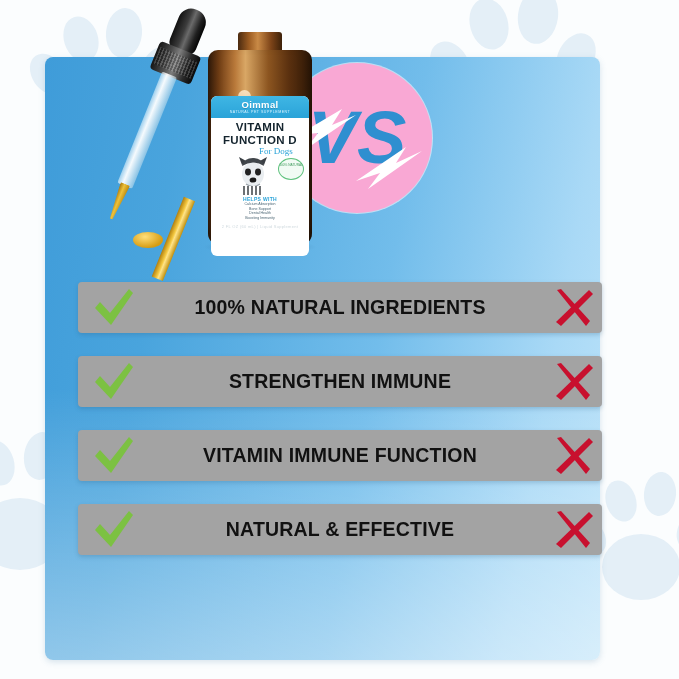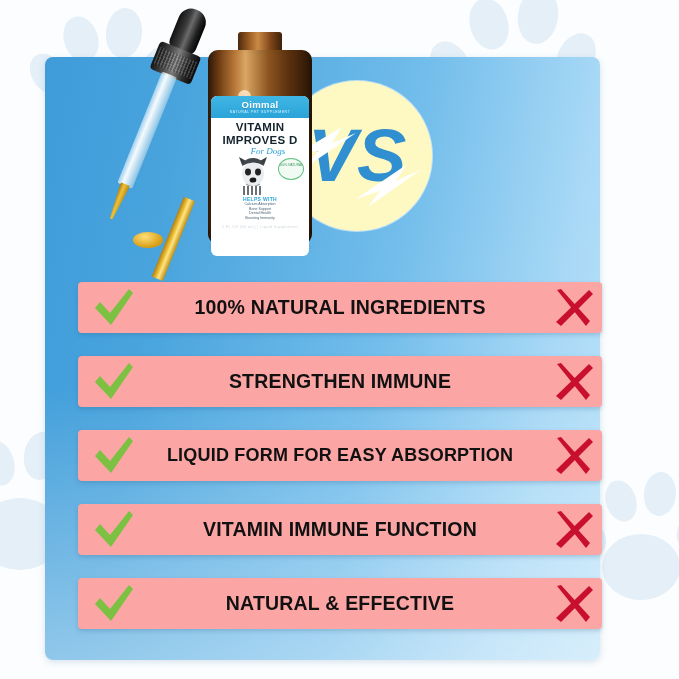--- a/index.html
+++ b/index.html
@@ -23,22 +23,22 @@
       linear-gradient(180deg, rgba(255,255,255,0) 55%, rgba(255,255,255,.40) 100%),
       linear-gradient(100deg,#3f9cd9 0%,#49a4dd 22%,#72bdeb 58%,#a9d9f6 85%,#bde3f9 100%);
     box-shadow:0 2px 6px rgba(80,130,170,.22);
   }
 
   
   #hero{position:absolute;left:45px;top:0;width:555px;height:270px;}
 
   
   #vs-badge{
-    position:absolute;left:237px;top:81px;width:150px;height:150px;
-    border-radius:50%;background:#fef9c3;
+    position:absolute;left:237px;top:63px;width:150px;height:150px;
+    border-radius:50%;background:#f9a8d4;
     box-shadow:0 0 0 1px rgba(255,255,255,.55);
   }
   #vs-badge svg{position:absolute;left:0;top:0;}
 
   
   #product{position:absolute;left:150px;top:18px;width:130px;height:232px;}
   #prod-neck{
     position:absolute;left:43px;top:14px;width:44px;height:26px;border-radius:3px 3px 0 0;
     background:linear-gradient(90deg,#4a2a10,#9c5c22 25%,#c98a46 45%,#7d4418 75%,#3c2109);
   }
@@ -66,22 +66,22 @@
   }
   #brand-sub{
     position:absolute;left:0;top:14px;width:100%;text-align:center;
     font-size:3.6px;color:#d8f2ff;letter-spacing:.5px;
   }
   #label-title{
     position:absolute;left:0;top:25px;width:100%;text-align:center;
     font-size:11.5px;font-weight:bold;color:#14242e;line-height:12.5px;letter-spacing:.3px;
   }
   #label-for{
-    position:absolute;left:8px;top:50px;width:100%;text-align:center;
-    font-style:italic;font-size:9px;color:#2aa3d8;font-family:"Liberation Serif",serif;
+    position:absolute;left:16px;top:50px;width:100%;text-align:center;
+    font-size:9px;color:#2aa3d8;font-family:"Liberation Serif",serif;
   }
   #dog{
     position:absolute;left:22px;top:61px;width:40px;height:38px;
   }
   #seal{
     position:absolute;right:5px;top:62px;width:24px;height:20px;border-radius:50%;
     border:1.1px solid #5fc27e;background:#f1fbf4;
   }
   #seal span{
     position:absolute;left:0;top:4px;width:100%;text-align:center;
@@ -168,21 +168,21 @@
   #oth-text{
     position:absolute;left:0;top:112px;width:66px;text-align:center;
     font-size:13px;font-weight:bold;color:#ffffff;letter-spacing:.6px;
     text-shadow:0 1px 2px rgba(0,0,0,.5);
   }
 
   
   #rows{position:absolute;left:78px;top:282px;width:524px;}
   .row{
     position:relative;height:51px;margin-bottom:23px;
-    background:#fca5a5;border-radius:4px;
+    background:#a3a3a3;border-radius:4px;
     box-shadow:0 2px 4px rgba(40,90,130,.25);
     display:flex;align-items:center;
   }
   .chk{position:absolute;left:14px;top:5px;width:44px;height:42px;}
   .xmk{position:absolute;right:8px;top:6px;width:42px;height:40px;}
   .feat{
     flex:1;text-align:center;padding:0 62px;
     font-size:19.5px;font-weight:bold;color:#111111;letter-spacing:.2px;
     white-space:nowrap;
   }
@@ -246,21 +246,21 @@
         <div id="prod-shine"></div>
       </div>
 
       <div id="prod-label">
         <div id="label-top"></div>
         <div id="brand">Oimmal</div>
         <div id="brand-sub">NATURAL PET SUPPLEMENT</div>
 
         <div id="label-title">
           <div>VITAMIN</div>
-          <div>IMPROVES D</div>
+          <div>FUNCTION D</div>
         </div>
         <div id="label-for">For Dogs</div>
 
         <svg id="dog" viewBox="0 0 40 38">
           <ellipse cx="20" cy="17" rx="11" ry="12" fill="#e9edf0"></ellipse>
           <path d="M9 8 L6 0 L15 5 Z" fill="#3a3f44"></path>
           <path d="M31 8 L34 0 L25 5 Z" fill="#3a3f44"></path>
           <path d="M9 9 q11 -7 22 0 q-2 -8 -11 -8 q-9 0 -11 8 Z" fill="#41464b"></path>
           <ellipse cx="15" cy="15" rx="3" ry="3.4" fill="#222"></ellipse>
           <ellipse cx="25" cy="15" rx="3" ry="3.4" fill="#222"></ellipse>
@@ -324,30 +324,20 @@
       <svg class="chk" viewBox="0 0 44 42">
         <path d="M3 21 L8 15 L18 26 L37 2 L41 6 L19 38 Z" fill="#7cc142"></path>
       </svg>
       <div class="feat">STRENGTHEN IMMUNE</div>
       <svg class="xmk" viewBox="0 0 42 40">
         <path d="M5 2 L9 1 L38 33 L34 38 Z" fill="#c8102e"></path>
         <path d="M37 2 L41 6 L9 38 L4 34 Z" fill="#c8102e"></path>
       </svg>
     </div>
 
-    <div class="row">
-      <svg class="chk" viewBox="0 0 44 42">
-        <path d="M3 21 L8 15 L18 26 L37 2 L41 6 L19 38 Z" fill="#7cc142"></path>
-      </svg>
-      <div class="feat small">LIQUID FORM FOR EASY ABSORPTION</div>
-      <svg class="xmk" viewBox="0 0 42 40">
-        <path d="M5 2 L9 1 L38 33 L34 38 Z" fill="#c8102e"></path>
-        <path d="M37 2 L41 6 L9 38 L4 34 Z" fill="#c8102e"></path>
-      </svg>
-    </div>
 
     <div class="row">
       <svg class="chk" viewBox="0 0 44 42">
         <path d="M3 21 L8 15 L18 26 L37 2 L41 6 L19 38 Z" fill="#7cc142"></path>
       </svg>
       <div class="feat">VITAMIN IMMUNE FUNCTION</div>
       <svg class="xmk" viewBox="0 0 42 40">
         <path d="M5 2 L9 1 L38 33 L34 38 Z" fill="#c8102e"></path>
         <path d="M37 2 L41 6 L9 38 L4 34 Z" fill="#c8102e"></path>
       </svg>

